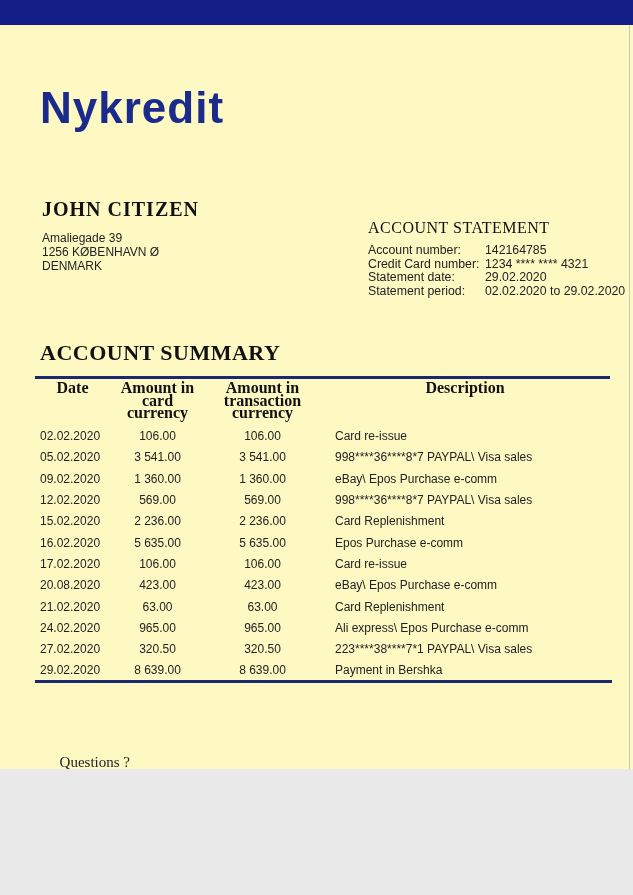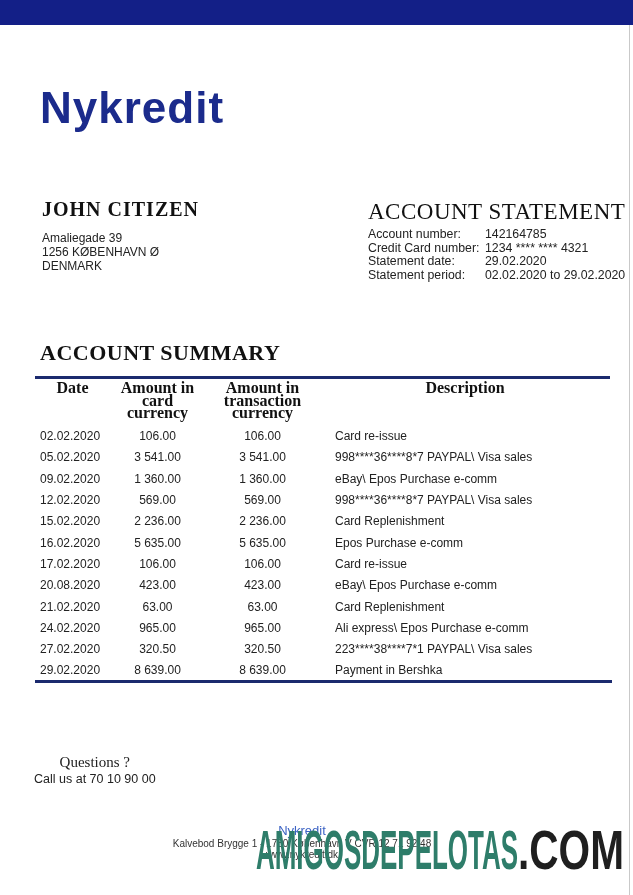--- a/index.html
+++ b/index.html
@@ -1,19 +1,19 @@
 <!DOCTYPE html>
 <html><head>
 <meta charset="utf-8">
 <style>
   html,body{margin:0;padding:0;background:#e9e9e9;}
   .page{
     position:relative;
-    width:633px;height:895px;
-    background:#ffffff;
+    width:633px;height:769px;
+    background:#fef9c3;
     font-family:"Liberation Sans", sans-serif;
     color:#1a1a1a;
     overflow:hidden;
     margin:0 auto;
     text-decoration:underline;
   }
   .topbar{
     position:absolute;left:0;top:0;width:633px;height:25px;
     background:#131f87;
   }
@@ -30,22 +30,22 @@
   .recipient{position:absolute;left:42px;top:197px;}
   .recipient .name{
     font-family:"Liberation Serif", serif;
     font-weight:bold;font-size:20px;line-height:24px;letter-spacing:1px;
     color:#111;
   }
   .recipient .addr{font-size:12px;line-height:14px;color:#222;margin-top:10px;}
   .stmt{position:absolute;left:368px;top:199px;width:245px;}
   .stmt .title{
     font-family:"Liberation Serif", serif;
-    font-weight:400;font-size:23px;line-height:26px;letter-spacing:0.5px;
-    color:#111;white-space:nowrap;
+    font-weight:400;font-size:16px;line-height:26px;letter-spacing:0.5px;
+    color:#111;white-space:nowrap;margin-top:16px;
   }
   .stmt .fields{margin-top:3px;}
   .stmt .frow{display:flex;font-size:12.3px;line-height:13.5px;color:#222;}
   .stmt .flabel{width:117px;flex:0 0 117px;}
   .stmt .fvalue{white-space:nowrap;}
   .summary-title{
     position:absolute;left:40px;top:340px;
     font-family:"Liberation Serif", serif;
     font-weight:bold;font-size:22px;letter-spacing:0.5px;color:#111;
   }

